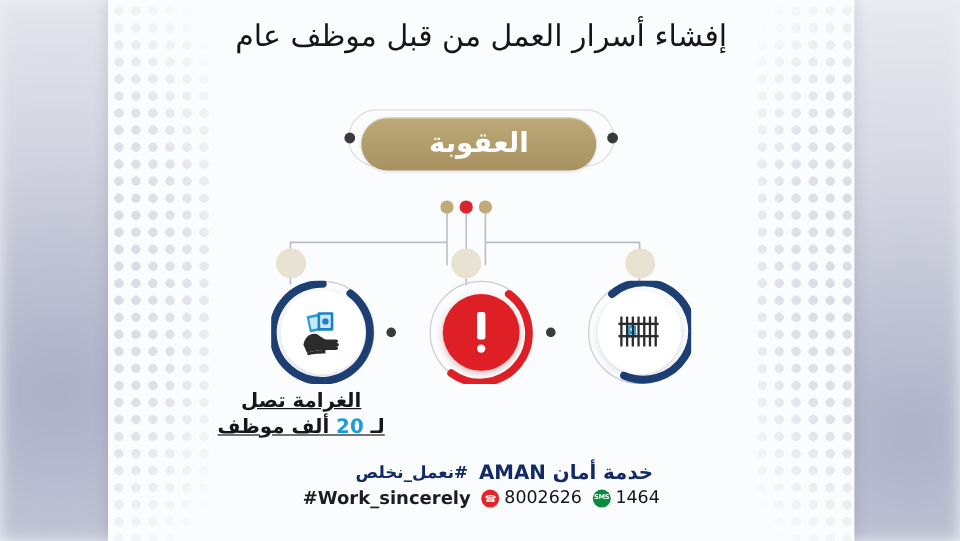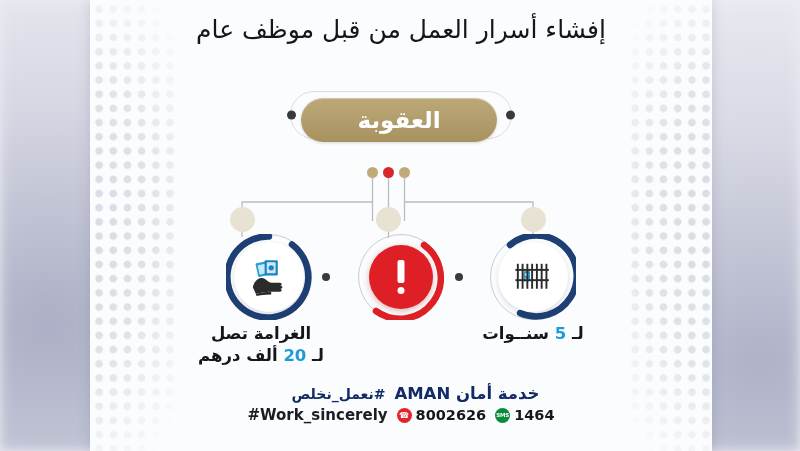--- a/index.html
+++ b/index.html
@@ -77,36 +77,36 @@
         display:flex;flex-direction:column;align-items:center;}
   .excl .bar{width:7px;height:23px;background:#fff;border-radius:2px;}
   .excl .pt{width:7px;height:7px;border-radius:50%;background:#fff;margin-top:4px;}
 
   
   .sep{position:absolute;width:8px;height:8px;border-radius:50%;background:#3b3b3d;top:273px;}
 
   
   .cap{position:absolute;top:323px;width:190px;text-align:center;direction:rtl;
        font-size:16.5px;font-weight:bold;color:#14161c;line-height:1.32;}
-  .cap.l{left:76px;} .cap.r{left:348px;}
+  .cap.l{left:66px;text-decoration:underline;} .cap.r{left:348px;}
   .cap b.num{color:#1f9cd8;}
 
   
   .footer{position:absolute;left:0;right:0;top:384px;display:flex;justify-content:center;direction:rtl;}
   .fcol{display:flex;flex-direction:column;align-items:flex-end;}
   .frow{display:flex;align-items:center;direction:rtl;gap:9px;}
   .hash-ar{font-size:14px;font-weight:bold;color:#122a66;margin-left:44px;}
   .aman{font-size:16.5px;font-weight:bold;color:#122a66;letter-spacing:0;}
   .hash-en{font-size:15px;font-weight:bold;color:#1b1d24;direction:ltr;}
   .contact{display:flex;align-items:center;gap:4px;direction:ltr;}
   .cicon{width:15px;height:15px;border-radius:50%;display:flex;align-items:center;
          justify-content:center;color:#fff;font-size:8px;font-weight:bold;}
   .cicon.phone{background:#e1252b;}
   .cicon.sms{background:#0a8a3c;font-size:5.5px;letter-spacing:-.2px;}
-  .cnum{font-size:14.5px;font-weight:bold;color:#15171d;direction:ltr;}
+  .cnum{font-size:14.5px;font-weight:normal;color:#15171d;direction:ltr;}
 </style>
 </head>
 <body>
 
 <div id="stage">
 
   <div class="backdrop"></div>
 
   <div class="card">
     <div class="dots left"></div>
@@ -207,30 +207,25 @@
       </div>
 
       <div class="sep" style="left:232px;"></div>
       <div class="sep" style="left:365px;"></div>
 
       <div class="cap l">
         <div>الغرامة تصل</div>
         <div>
           <span>لـ</span>
           <b class="num">20</b>
-          <span>ألف درهم</span>
+          <span>ألف موظف</span>
         </div>
       </div>
 
       <div class="cap r">
-        <div>
-          <span>لـ</span>
-          <b class="num">5</b>
-          <span>سنــوات</span>
-        </div>
       </div>
 
       <div class="footer">
         <div class="fcol">
           <div class="frow">
             <span class="aman">خدمة أمان AMAN</span>
             <span class="hash-ar">#نعمل_نخلص</span>
           </div>
           <div class="frow" style="margin-top:3px;">
             <div class="contact">

